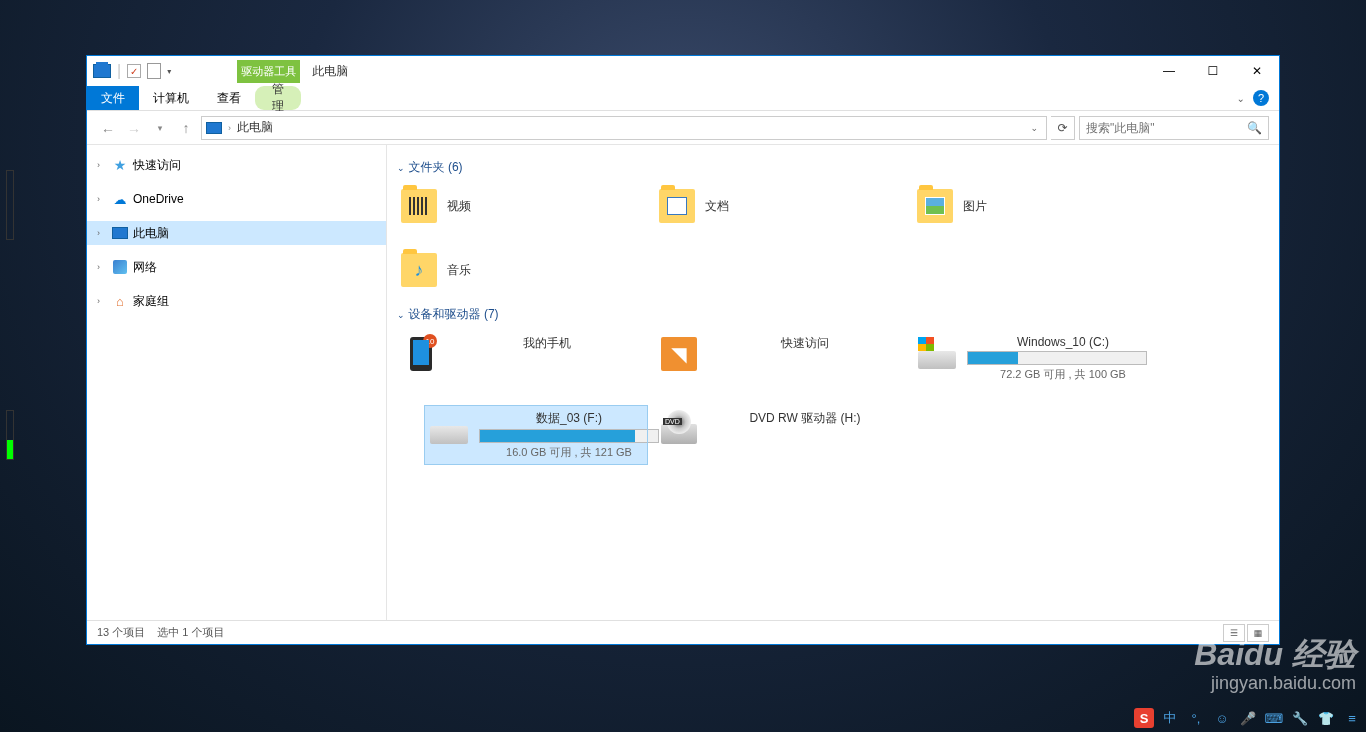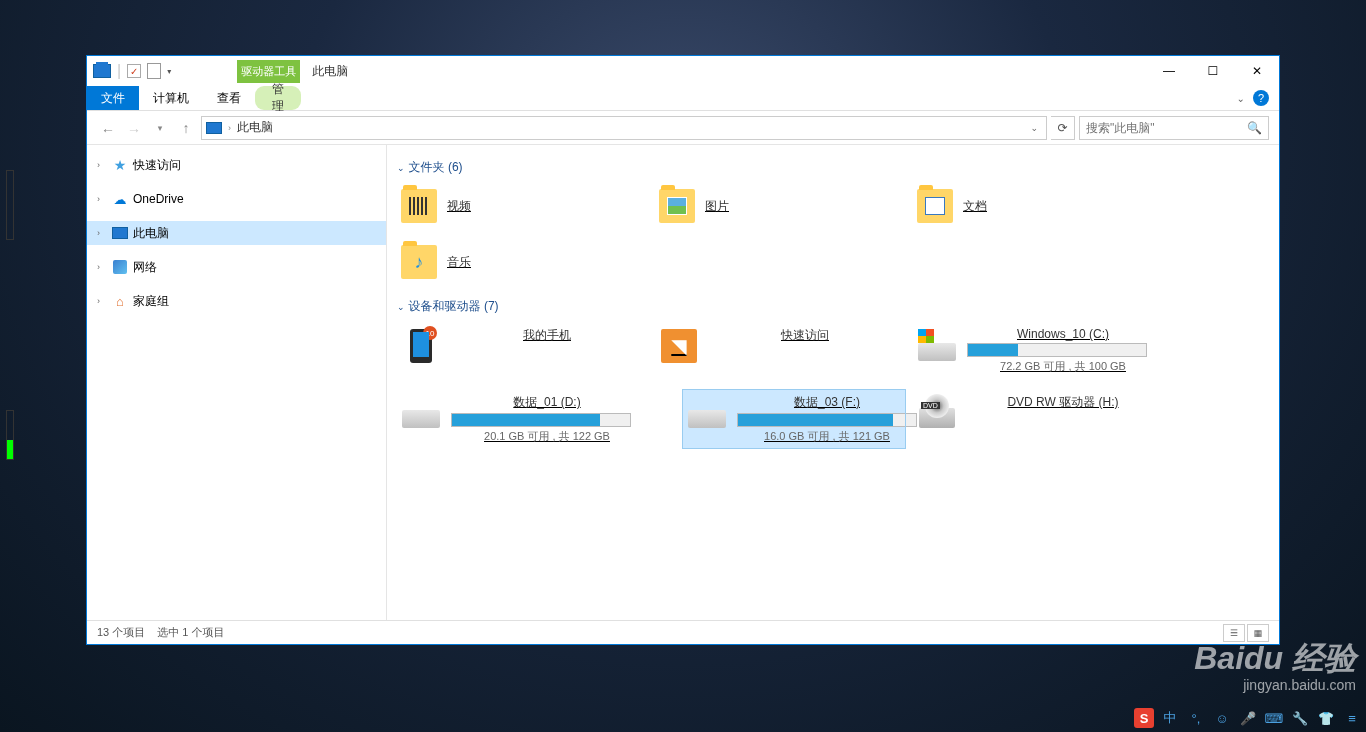--- a/index.html
+++ b/index.html
@@ -55,21 +55,21 @@
 .star-icon { color: #40a0e0; font-size: 14px; }
 .cloud-icon { color: #0078d7; font-size: 13px; }
 .pc-icon { width: 16px; height: 12px; background: #2078d0; border: 1px solid #1060a0; }
 .net-icon { width: 14px; height: 14px; background: linear-gradient(135deg, #3a80d0, #60c0f0); border-radius: 2px; }
 .home-icon { color: #e07030; font-size: 13px; }
 .tree-gap { height: 10px; }
 
 .content { flex: 1; padding: 10px 10px; overflow: auto; }
 .group-header { display: flex; align-items: center; gap: 4px; font-size: 12px; color: #1e4e8c; margin: 4px 0 8px 0; cursor: pointer; }
 .group-chev { font-size: 9px; }
-.items-grid { display: grid; grid-template-columns: repeat(3, 250px); gap: 12px 8px; margin-bottom: 14px; text-decoration: underline; }
+.items-grid { display: grid; grid-template-columns: repeat(3, 250px); gap: 20px 8px; margin-bottom: 14px; }
 
 .folder-item { display: flex; align-items: center; gap: 10px; height: 44px; padding: 2px 4px; cursor: pointer; }
 .folder-icon { width: 36px; height: 34px; background: #ffd668; border-radius: 2px; position: relative; }
 .folder-icon::before { content: ""; position: absolute; top: -4px; left: 2px; width: 14px; height: 5px; background: #ffc640; border-radius: 2px 2px 0 0; }
 .folder-badge { position: absolute; top: 8px; left: 8px; width: 20px; height: 18px; }
 .badge-video { background: repeating-linear-gradient(90deg, #333 0 2px, #ffd668 2px 4px); }
 .badge-image { background: linear-gradient(180deg, #5ab0e0 50%, #70c050 50%); border: 1px solid #fff; }
 .badge-doc { background: #fff; border: 1px solid #3878c0; }
 .badge-down { background: #1e90e0; clip-path: polygon(30% 0, 70% 0, 70% 50%, 100% 50%, 50% 100%, 0 50%, 30% 50%); }
 .badge-music { color: #1e90e0; font-size: 18px; display: flex; align-items: center; justify-content: center; background: none; }
@@ -95,21 +95,21 @@
 .progress-fill { height: 100%; background: #26a0da; }
 .device-free { color: #666; font-size: 11px; }
 
 
 .statusbar { height: 24px; border-top: 1px solid #e0e0e0; display: flex; align-items: center; padding: 0 10px; font-size: 11px; color: #555; gap: 12px; }
 .status-views { margin-left: auto; display: flex; gap: 2px; }
 .view-btn { width: 22px; height: 18px; border: 1px solid #ccc; display: flex; align-items: center; justify-content: center; font-size: 9px; }
 
 
 .watermark { position: absolute; right: 10px; bottom: 40px; color: rgba(255,255,255,0.6); font-size: 32px; font-weight: bold; font-style: italic; text-align: right; line-height: 1; }
-.watermark-sub { font-size: 14px; font-weight: normal; font-style: normal; margin-top: 4px; }
+.watermark-sub { font-size: 18px; font-weight: normal; font-style: normal; margin-top: 4px; }
 
 
 .tray { position: absolute; right: 4px; bottom: 4px; display: flex; gap: 6px; align-items: center; }
 .tray-item { width: 20px; height: 20px; display: flex; align-items: center; justify-content: center; font-size: 13px; }
 .sogou { background: #e84030; color: #fff; border-radius: 3px; font-size: 13px; font-weight: bold; }
 </style>
 </head>
 <body>
 
 <div class="desktop-bg"></div>
@@ -208,29 +208,29 @@
         </div>
       <div class="items-grid">
         <div class="folder-item">
             <div class="folder-icon">
               <div class="folder-badge badge-video"></div>
             </div>
             <span class="folder-label">视频</span>
           </div>
         <div class="folder-item">
             <div class="folder-icon">
-              <div class="folder-badge badge-image"></div>
-            </div>
-            <span class="folder-label">图片</span>
+              <div class="folder-badge badge-doc"></div>
+            </div>
+            <span class="folder-label">文档</span>
           </div>
         <div class="folder-item">
             <div class="folder-icon">
-              <div class="folder-badge badge-doc"></div>
-            </div>
-            <span class="folder-label">文档</span>
+              <div class="folder-badge badge-image"></div>
+            </div>
+            <span class="folder-label">图片</span>
           </div>
         <div class="folder-item">
             <div class="folder-icon">
               <div class="folder-badge badge-music">♪</div>
             </div>
             <span class="folder-label">音乐</span>
           </div>
       </div>
 
       <div class="group-header">
@@ -259,32 +259,20 @@
         <div class="device-item">
           <div class="device-icon">
               <div class="drive-icon win"></div>
             </div>
           <div class="device-info">
               <div class="device-name">Windows_10 (C:)</div>
               <div class="progress">
                 <div class="progress-fill" style="width:28%"></div>
               </div>
               <div class="device-free">72.2 GB 可用 , 共 100 GB</div>
-            </div>
-        </div>
-        <div class="device-item">
-          <div class="device-icon">
-              <div class="drive-icon"></div>
-            </div>
-          <div class="device-info">
-              <div class="device-name">数据_01 (D:)</div>
-              <div class="progress">
-                <div class="progress-fill" style="width:83%"></div>
-              </div>
-              <div class="device-free">20.1 GB 可用 , 共 122 GB</div>
             </div>
         </div>
         <div class="device-item selected">
           <div class="device-icon">
               <div class="drive-icon"></div>
             </div>
           <div class="device-info">
               <div class="device-name">数据_03 (F:)</div>
               <div class="progress">
                 <div class="progress-fill" style="width:87%"></div>

